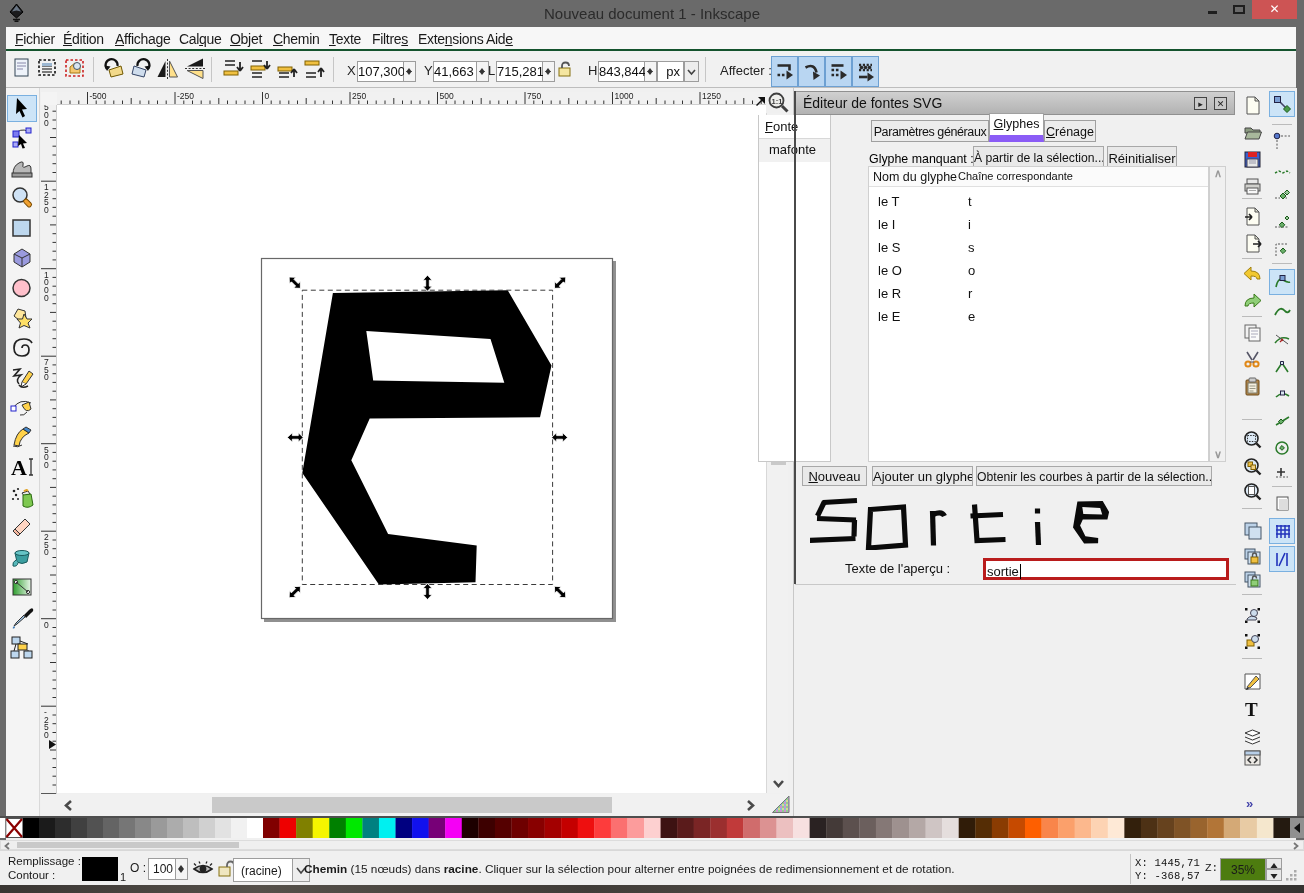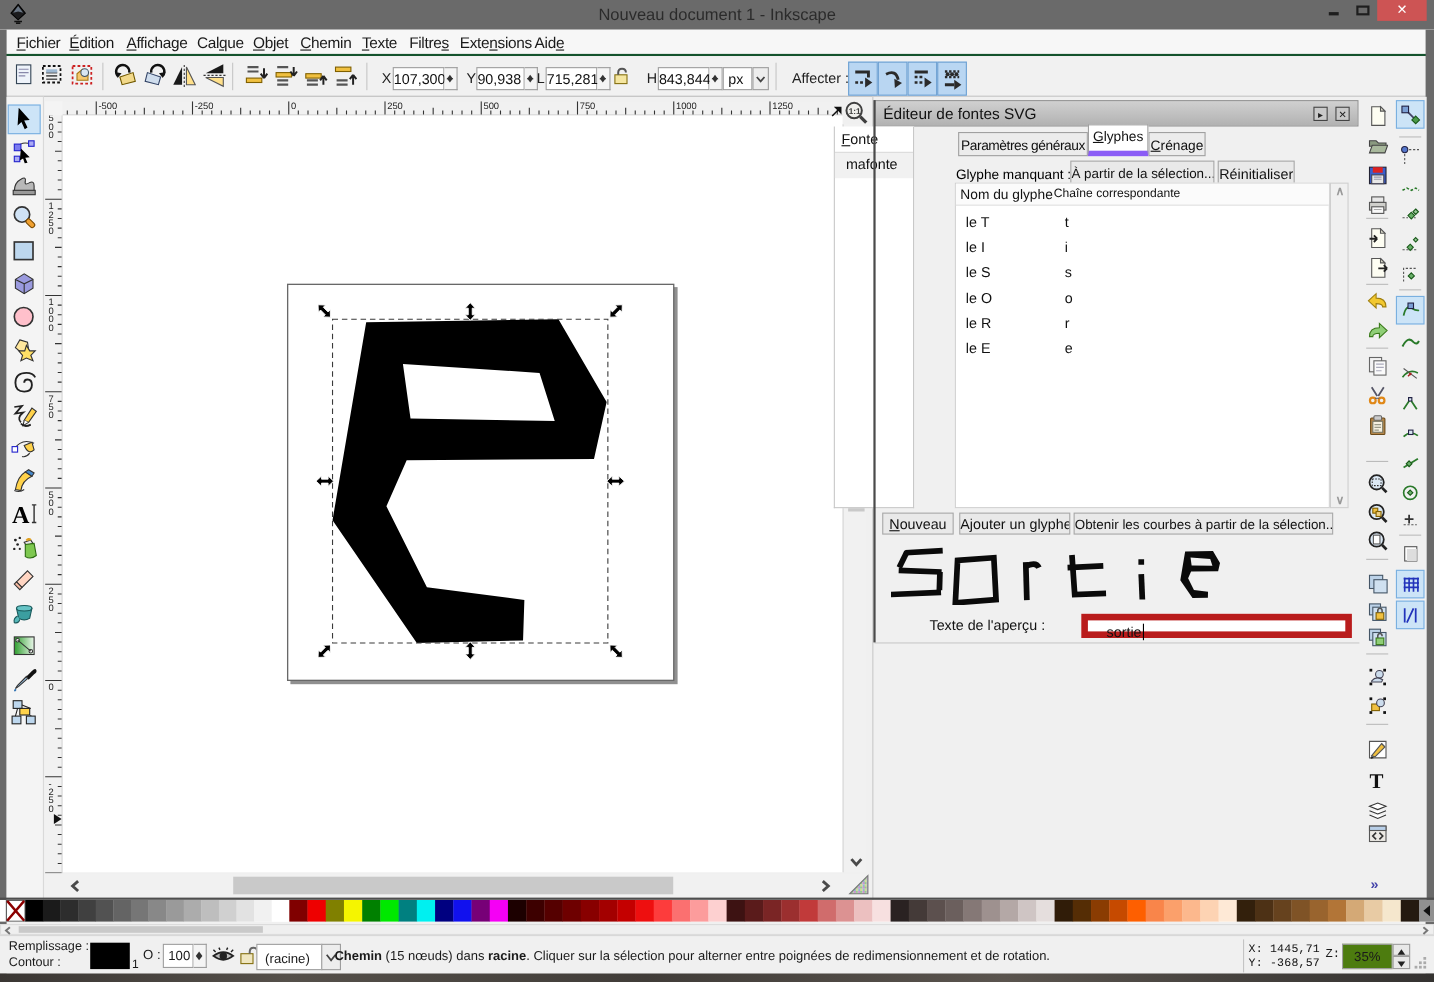--- a/index.html
+++ b/index.html
@@ -26,28 +26,28 @@
 #canvas{left:57px;top:105px;width:709px;height:688px;background:#fff}
 #vscroll{left:766px;top:113px;width:22px;height:680px;background:#f1f1f1;border-left:1px solid #d8d8d8}
 #hscroll{left:41px;top:794px;width:747px;height:22px;background:#f1f1f1}
 .thumb{position:absolute;background:#c9c9c9}
 .arr{position:absolute;font-size:11px;color:#555;font-weight:bold}
 #panel{left:793px;top:88px;width:443px;height:730px;background:#f0f0f0;border-left:1px solid #c8c8c8}
 #ptitle{left:795px;top:91px;width:440px;height:24px;background:linear-gradient(#d0d0d0,#b2b2b2);border:1px solid #909090;font-size:14px;color:#111;padding:3px 0 0 7px}
 .pbtn{position:absolute;top:97px;width:13px;height:13px;border:1px solid #444;background:#c9c9c9;font-size:9px;text-align:center;line-height:12px;color:#222}
 #fontelist{left:758px;top:115px;width:73px;height:347px;background:#fff;border:1px solid #c8c8c8;border-top:none;font-size:13px;color:#111}
 .tab{position:absolute;height:22px;background:#ececec;border:1px solid #a0a0a0;font-size:12.5px;color:#111;text-align:center;padding-top:4px;white-space:nowrap}
-.tab.active{background:#fff;border-bottom:5px solid #8b5cf6;height:29px;padding-top:3px;z-index:2}
+.tab.active{background:#fff;border-bottom:7px solid #8b5cf6;height:29px;padding-top:3px;z-index:2}
 .button{position:absolute;background:#e9e9e9;border:1px solid #a8a8a8;font-size:13px;color:#111;text-align:center;white-space:nowrap;overflow:hidden}
 #gtable{left:868px;top:166px;width:341px;height:296px;background:#fff;border:1px solid #d0d0d0;font-size:13px;color:#111}
 #gscroll{left:1209px;top:166px;width:17px;height:296px;background:#f0f0f0;border:1px solid #cfcfcf}
 .trow{position:absolute;left:9px;font-size:13px;color:#111}
 .trow b{position:absolute;left:90px;font-weight:normal}
 #apercu{left:845px;top:561px;font-size:13px;color:#111}
-#apinput{left:983px;top:558px;width:246px;height:22px;background:#fff;border:6px solid #b91c1c;font-size:13px;padding:3px 0 0 17px;color:#111}
+#apinput{left:983px;top:558px;width:246px;height:22px;background:#fff;border:3px solid #b91c1c;font-size:13px;padding:3px 0 0 1px;color:#111}
 #psep{left:795px;top:584px;width:441px;height:1px;background:#c8c8c8}
 #cmdcol{left:1236px;top:88px;width:31px;height:730px;background:#f0f0f0}
 #snapcol{left:1267px;top:88px;width:30px;height:730px;background:#f0f0f0}
 .csep{position:absolute;left:1242px;width:20px;height:1px;background:#bbb}
 .ssep{position:absolute;left:1272px;width:20px;height:1px;background:#bbb}
 .snapon{position:absolute;left:1269px;width:26px;height:26px;background:#cce4f7;border:1px solid #7ab0e0}
 #palscroll{left:0;top:840px;width:1304px;height:10px;background:#efefef;border:1px solid #dcdcdc}
 #statusbar{left:0;top:850px;width:1304px;height:35px;background:#f0f0f0;border-top:1px solid #d8d8d8;font-size:12px;color:#1a1a1a}
 #coords{font-family:"Liberation Mono",monospace;font-size:10.5px;line-height:13px;color:#111;letter-spacing:0.2px}
 #bottomstrip{left:0;top:885px;width:1304px;height:8px;background:linear-gradient(90deg,#3a3633,#55504a 20%,#403c38 45%,#5a544e 70%,#343230 100%)}
@@ -79,29 +79,29 @@
 
 <div class="abs" id="toolbar">
  <div class="tsep" style="left:93px"></div>
  <div class="tsep" style="left:211px"></div>
  <div class="tsep" style="left:333px"></div>
  <div class="tsep" style="left:705px"></div>
  <span class="abs" style="left:347px;top:12px">X</span>
  <div class="spinfield" style="left:357px;width:47px">107,300</div>
     <div class="spinbtn" style="left:404px"></div>
  <span class="abs" style="left:424px;top:12px">Y</span>
- <div class="spinfield" style="left:433px;width:44px">90,938</div>
+ <div class="spinfield" style="left:433px;width:44px">41,663</div>
     <div class="spinbtn" style="left:477px"></div>
  <span class="abs" style="left:488px;top:12px">L</span>
  <div class="spinfield" style="left:496px;width:47px">715,281</div>
     <div class="spinbtn" style="left:543px"></div>
  <span class="abs" style="left:588px;top:12px">H</span>
  <div class="spinfield" style="left:598px;width:47px">843,844</div>
     <div class="spinbtn" style="left:645px"></div>
- <div class="spinfield" style="left:657px;width:27px;text-align:left;padding-left:4px">px</div>
+ <div class="spinfield" style="left:657px;width:27px;text-align:right;padding-left:4px">px</div>
  <div class="abs" style="left:684px;top:10px;width:15px;height:21px;border:1px solid #9d9d9d;background:#ededed"><svg width="13" height="19">
         <path d="M3 8 l3.5 4 3.5-4" fill="none" stroke="#444" stroke-width="1.6"></path>
       </svg></div>
  <span class="abs" style="left:720px;top:12px">Affecter :</span>
  <div class="afbtn" style="left:771px"></div>
  <div class="afbtn" style="left:798px"></div>
  <div class="afbtn" style="left:825px"></div>
  <div class="afbtn" style="left:852px"></div>
 </div>
 <svg class="abs" style="left:12px;top:57px" width="22" height="24">

